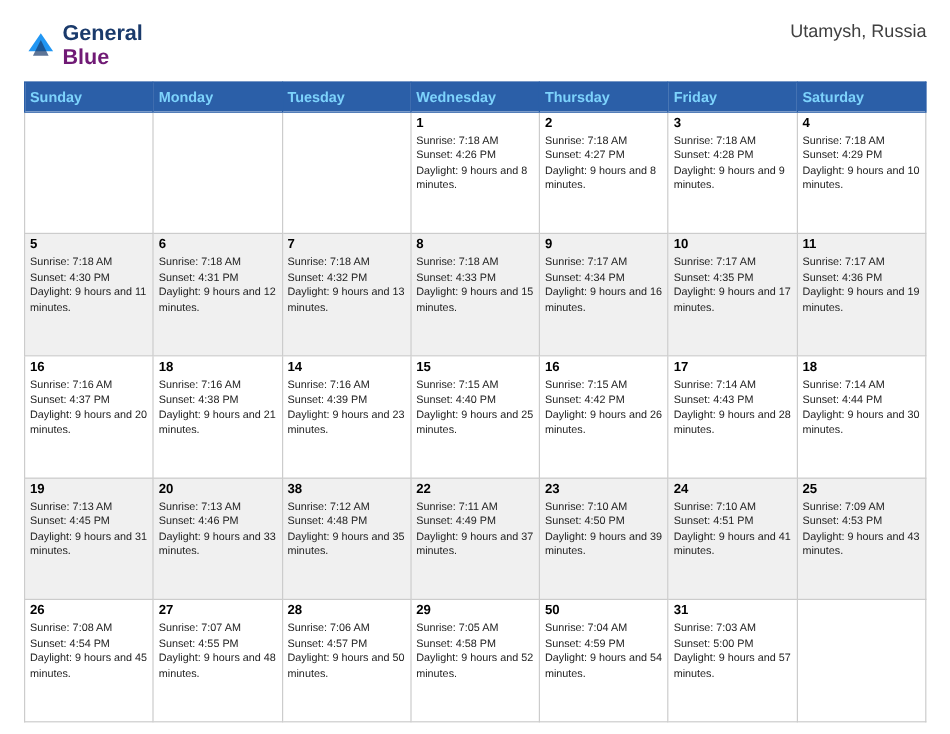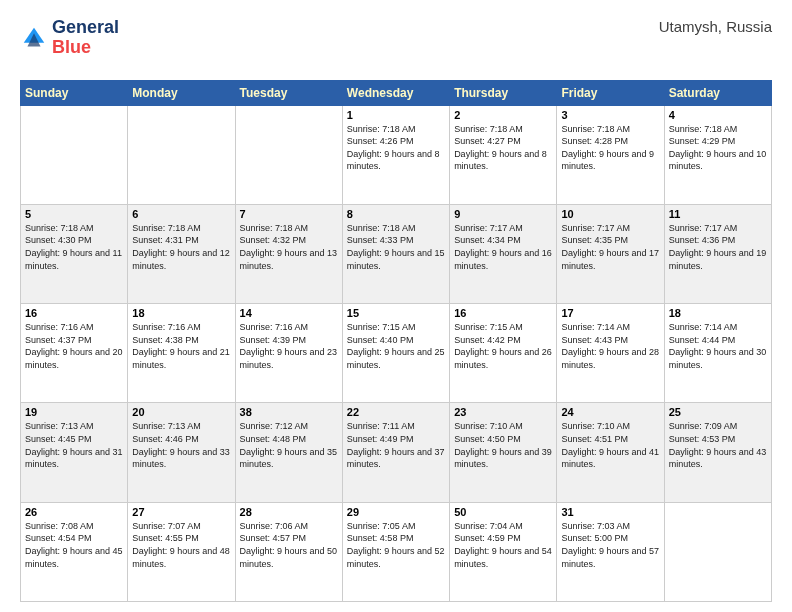--- a/index.html
+++ b/index.html
@@ -9,41 +9,40 @@
       font-family: Arial, sans-serif;
       background: #fff;
       overflow: hidden;
     }
     .page {
       width: 792px;
       height: 612px;
       padding: 18px 20px 10px 20px;
       display: flex;
       flex-direction: column;
-      gap: 12px;
     }
     .header {
       display: flex;
       justify-content: space-between;
       align-items: flex-start;
       margin-bottom: 10px;
     }
     .logo {
       display: flex;
       align-items: center;
       gap: 4px;
     }
     .logo-text {
       font-size: 18px;
       font-weight: bold;
       color: #1a3a6b;
       line-height: 1.1;
     }
     .logo-text span {
-      color: #ef4444;
+      color: #701a75;
     }
     .logo-icon {
       width: 28px;
       height: 28px;
     }
     .title-block {
       text-align: right;
     }
     .month-title {
       font-size: 32px;
@@ -56,21 +55,21 @@
     }
     .calendar {
       flex: 1;
       border: 1px solid #ccc;
       border-collapse: collapse;
       width: 100%;
       table-layout: fixed;
     }
     .calendar th {
       background: #2b5fa8;
-      color: #fef9c3;
+      color: #7dd3fc;
       font-size: 12px;
       font-weight: bold;
       padding: 5px 4px;
       text-align: left;
       border: 1px solid #2b5fa8;
     }
     .calendar td {
       vertical-align: top;
       border: 1px solid #ccc;
       padding: 3px 4px;

